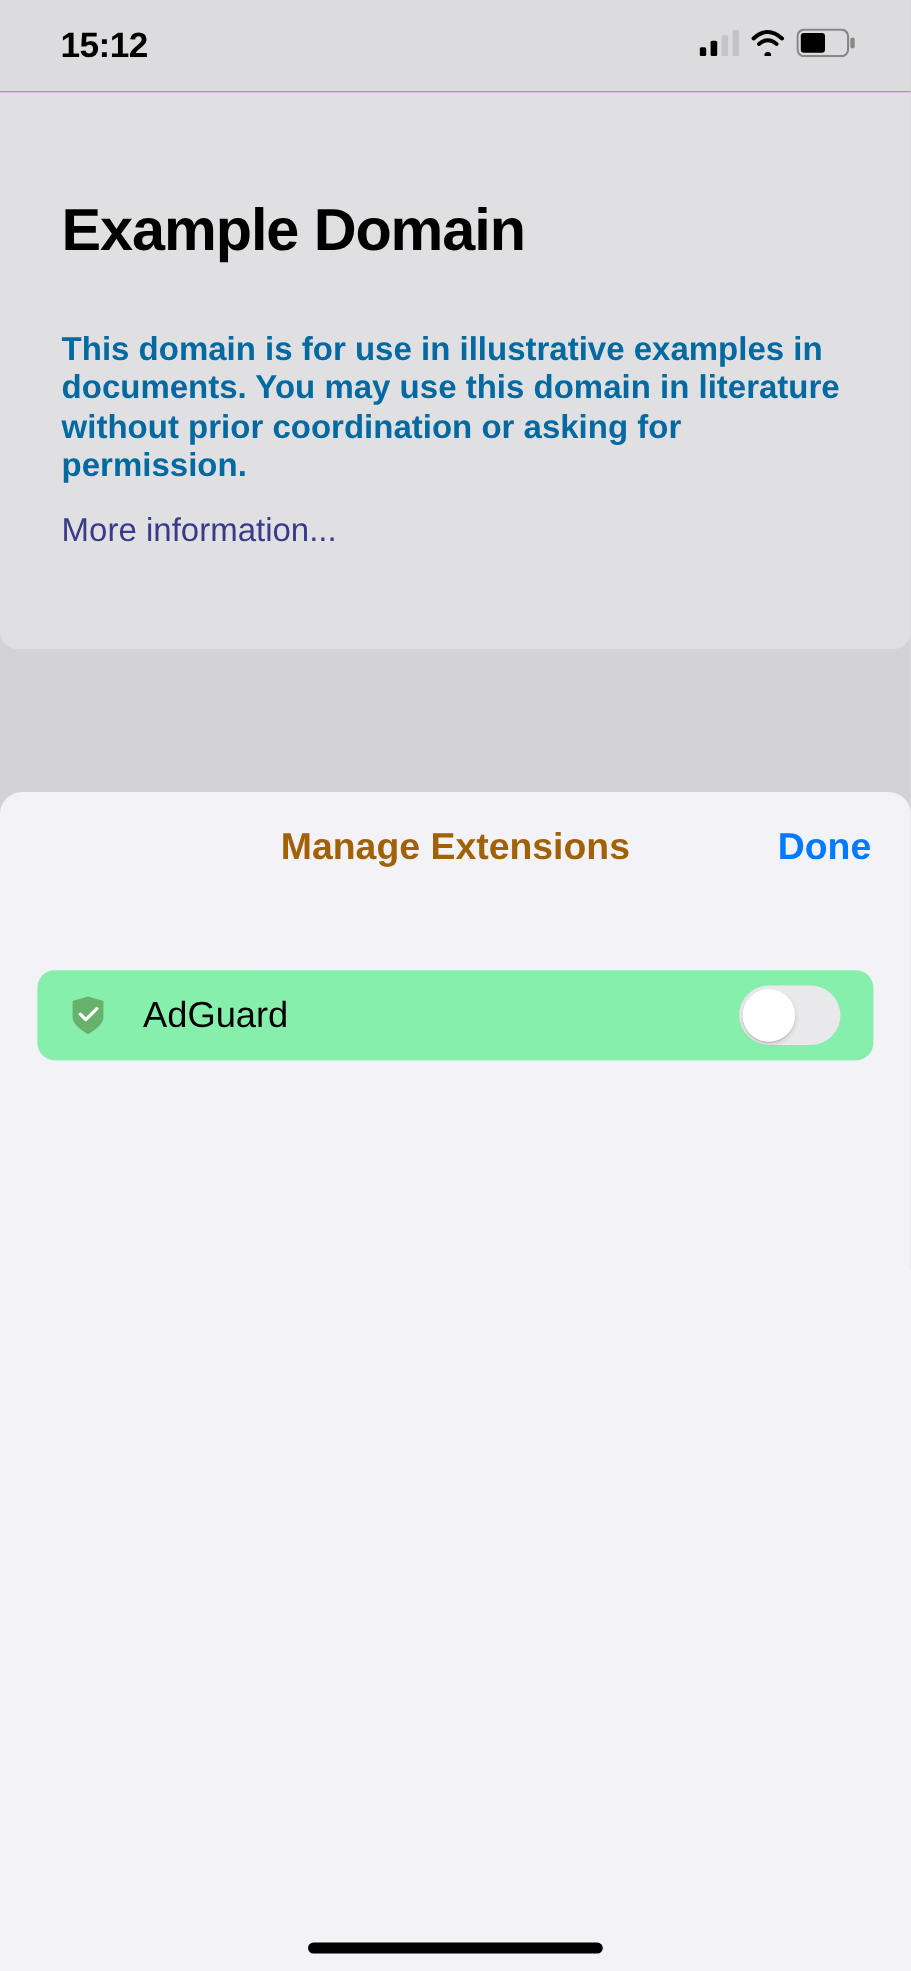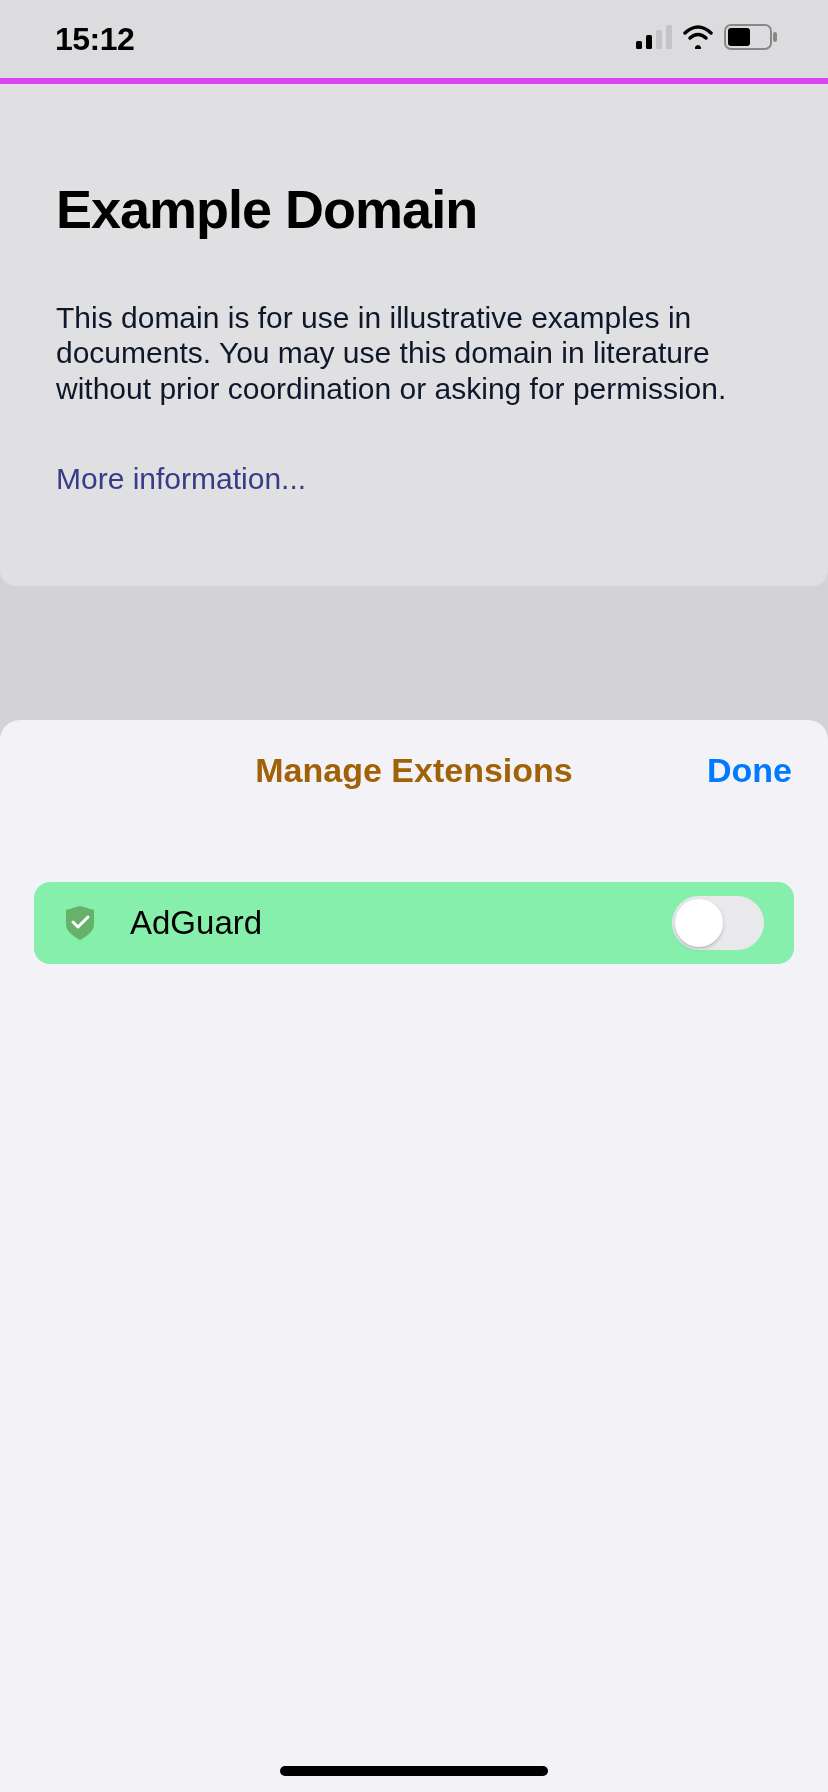--- a/index.html
+++ b/index.html
@@ -17,21 +17,21 @@
     }
     
     
     .status-bar {
       height: 84px;
       display: flex;
       justify-content: space-between;
       align-items: center;
       padding: 0 50px 0 55px;
       background: #dcdcde;
-      border-bottom: 6px solid #d946ef;
+      border-bottom: 1px solid #d946ef;
     }
     .status-time {
       font-size: 32px;
       font-weight: 600;
       letter-spacing: -0.5px;
     }
     .status-icons {
       display: flex;
       align-items: center;
       gap: 10px;
@@ -46,22 +46,23 @@
     .page-title {
       font-size: 54px;
       font-weight: 700;
       letter-spacing: -1px;
       color: #000;
       margin-bottom: 60px;
     }
     .page-body {
       font-size: 30px;
       line-height: 1.18;
-      color: #0f172a;
-      margin-bottom: 56px;
+      color: #0369a1;
+      margin-bottom: 24px;
+      font-weight: bold;
     }
     .page-link {
       font-size: 30px;
       color: #3a3a8a;
       text-decoration: none;
       display: inline-block;
     }
     
     
     .sheet {

